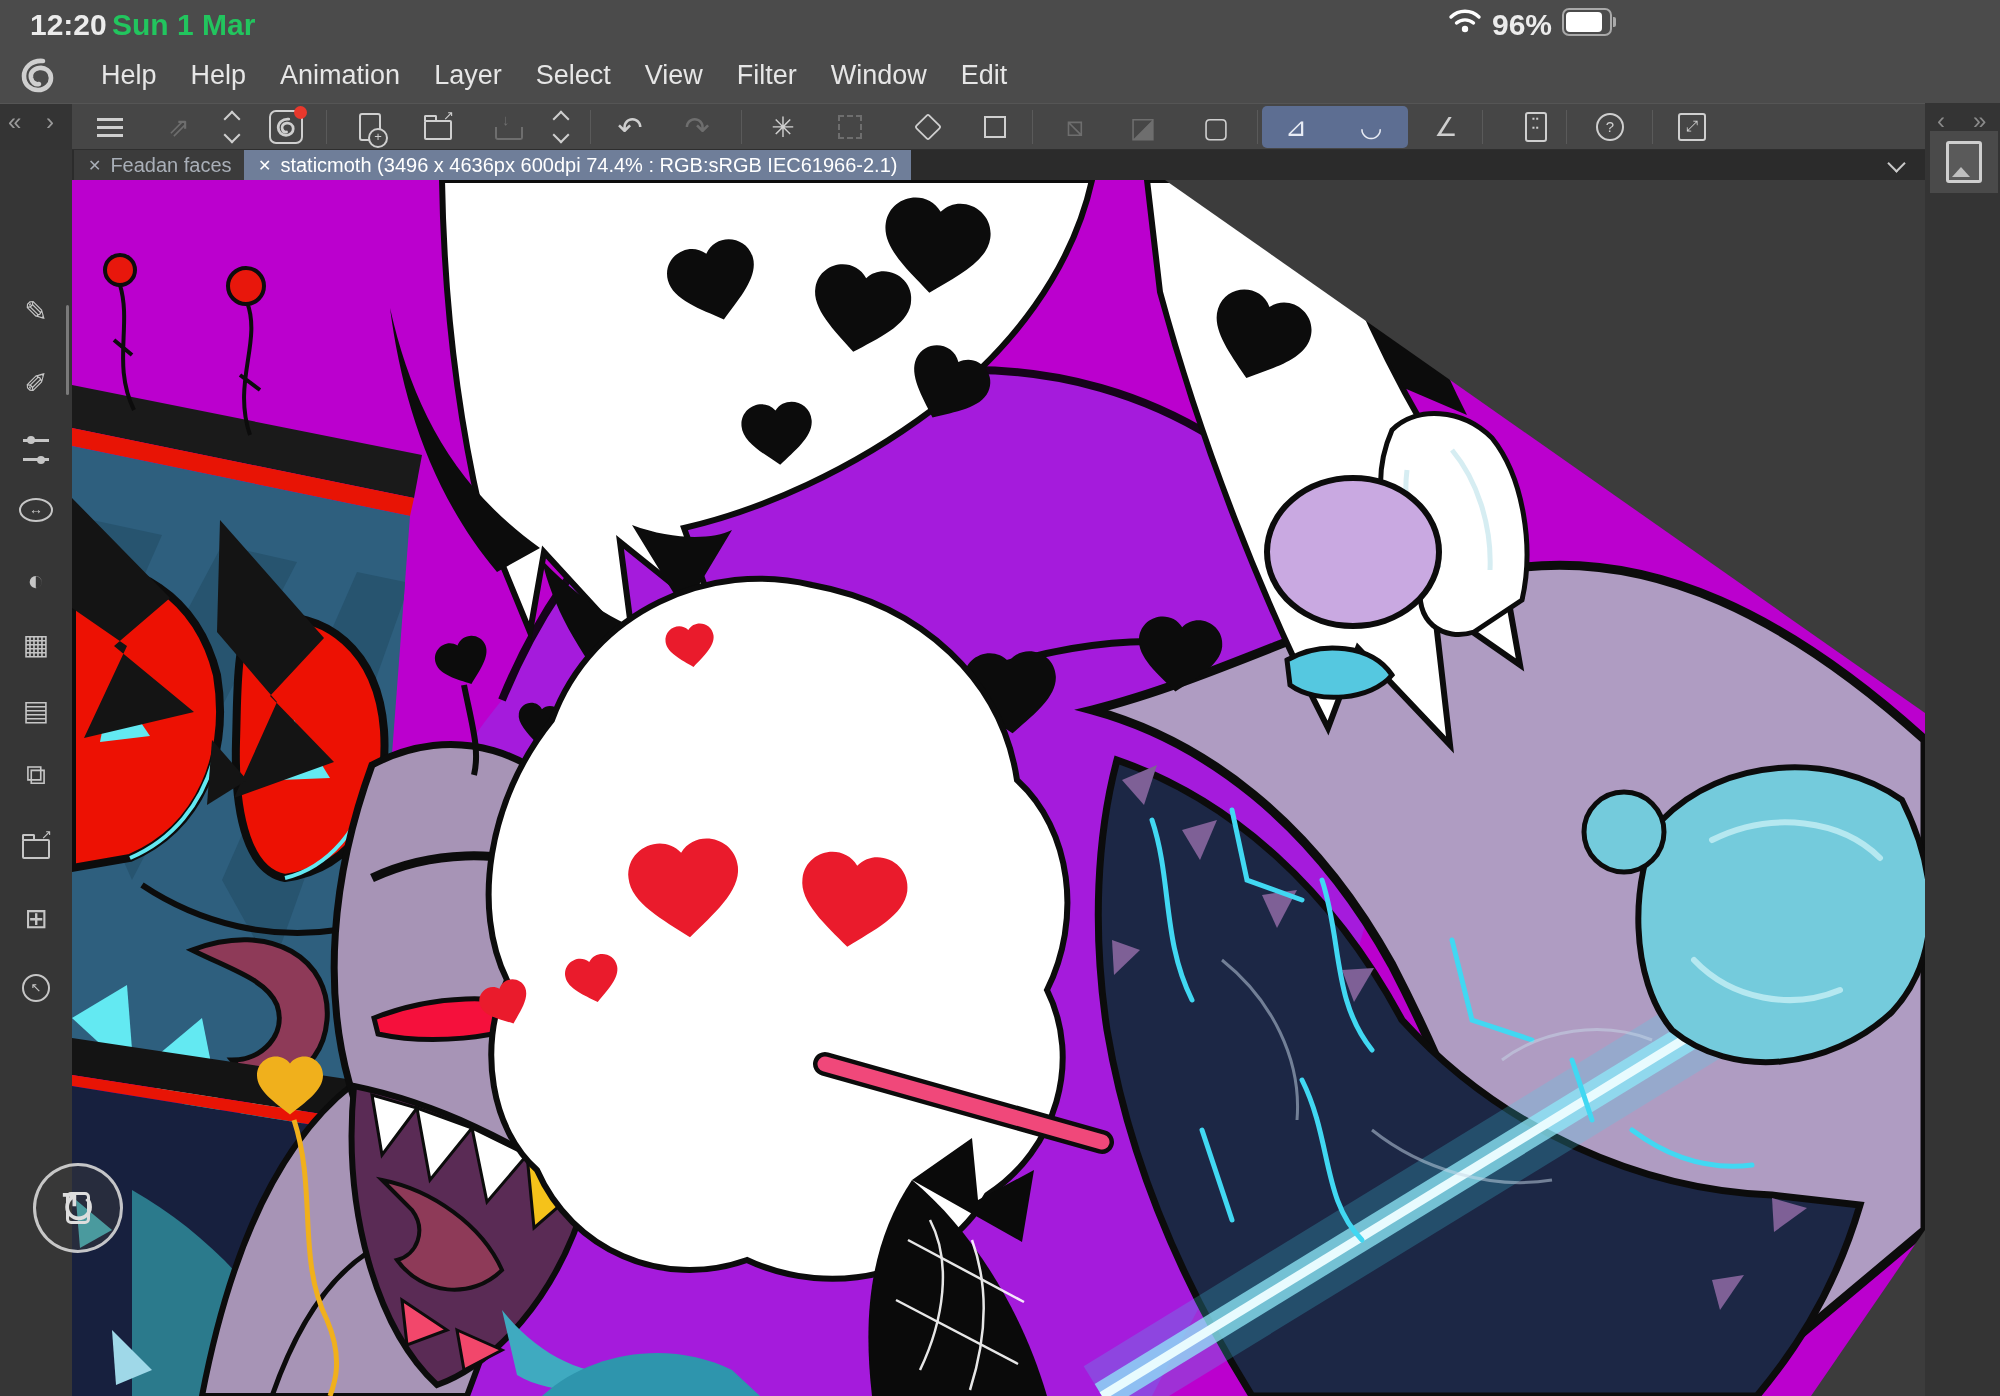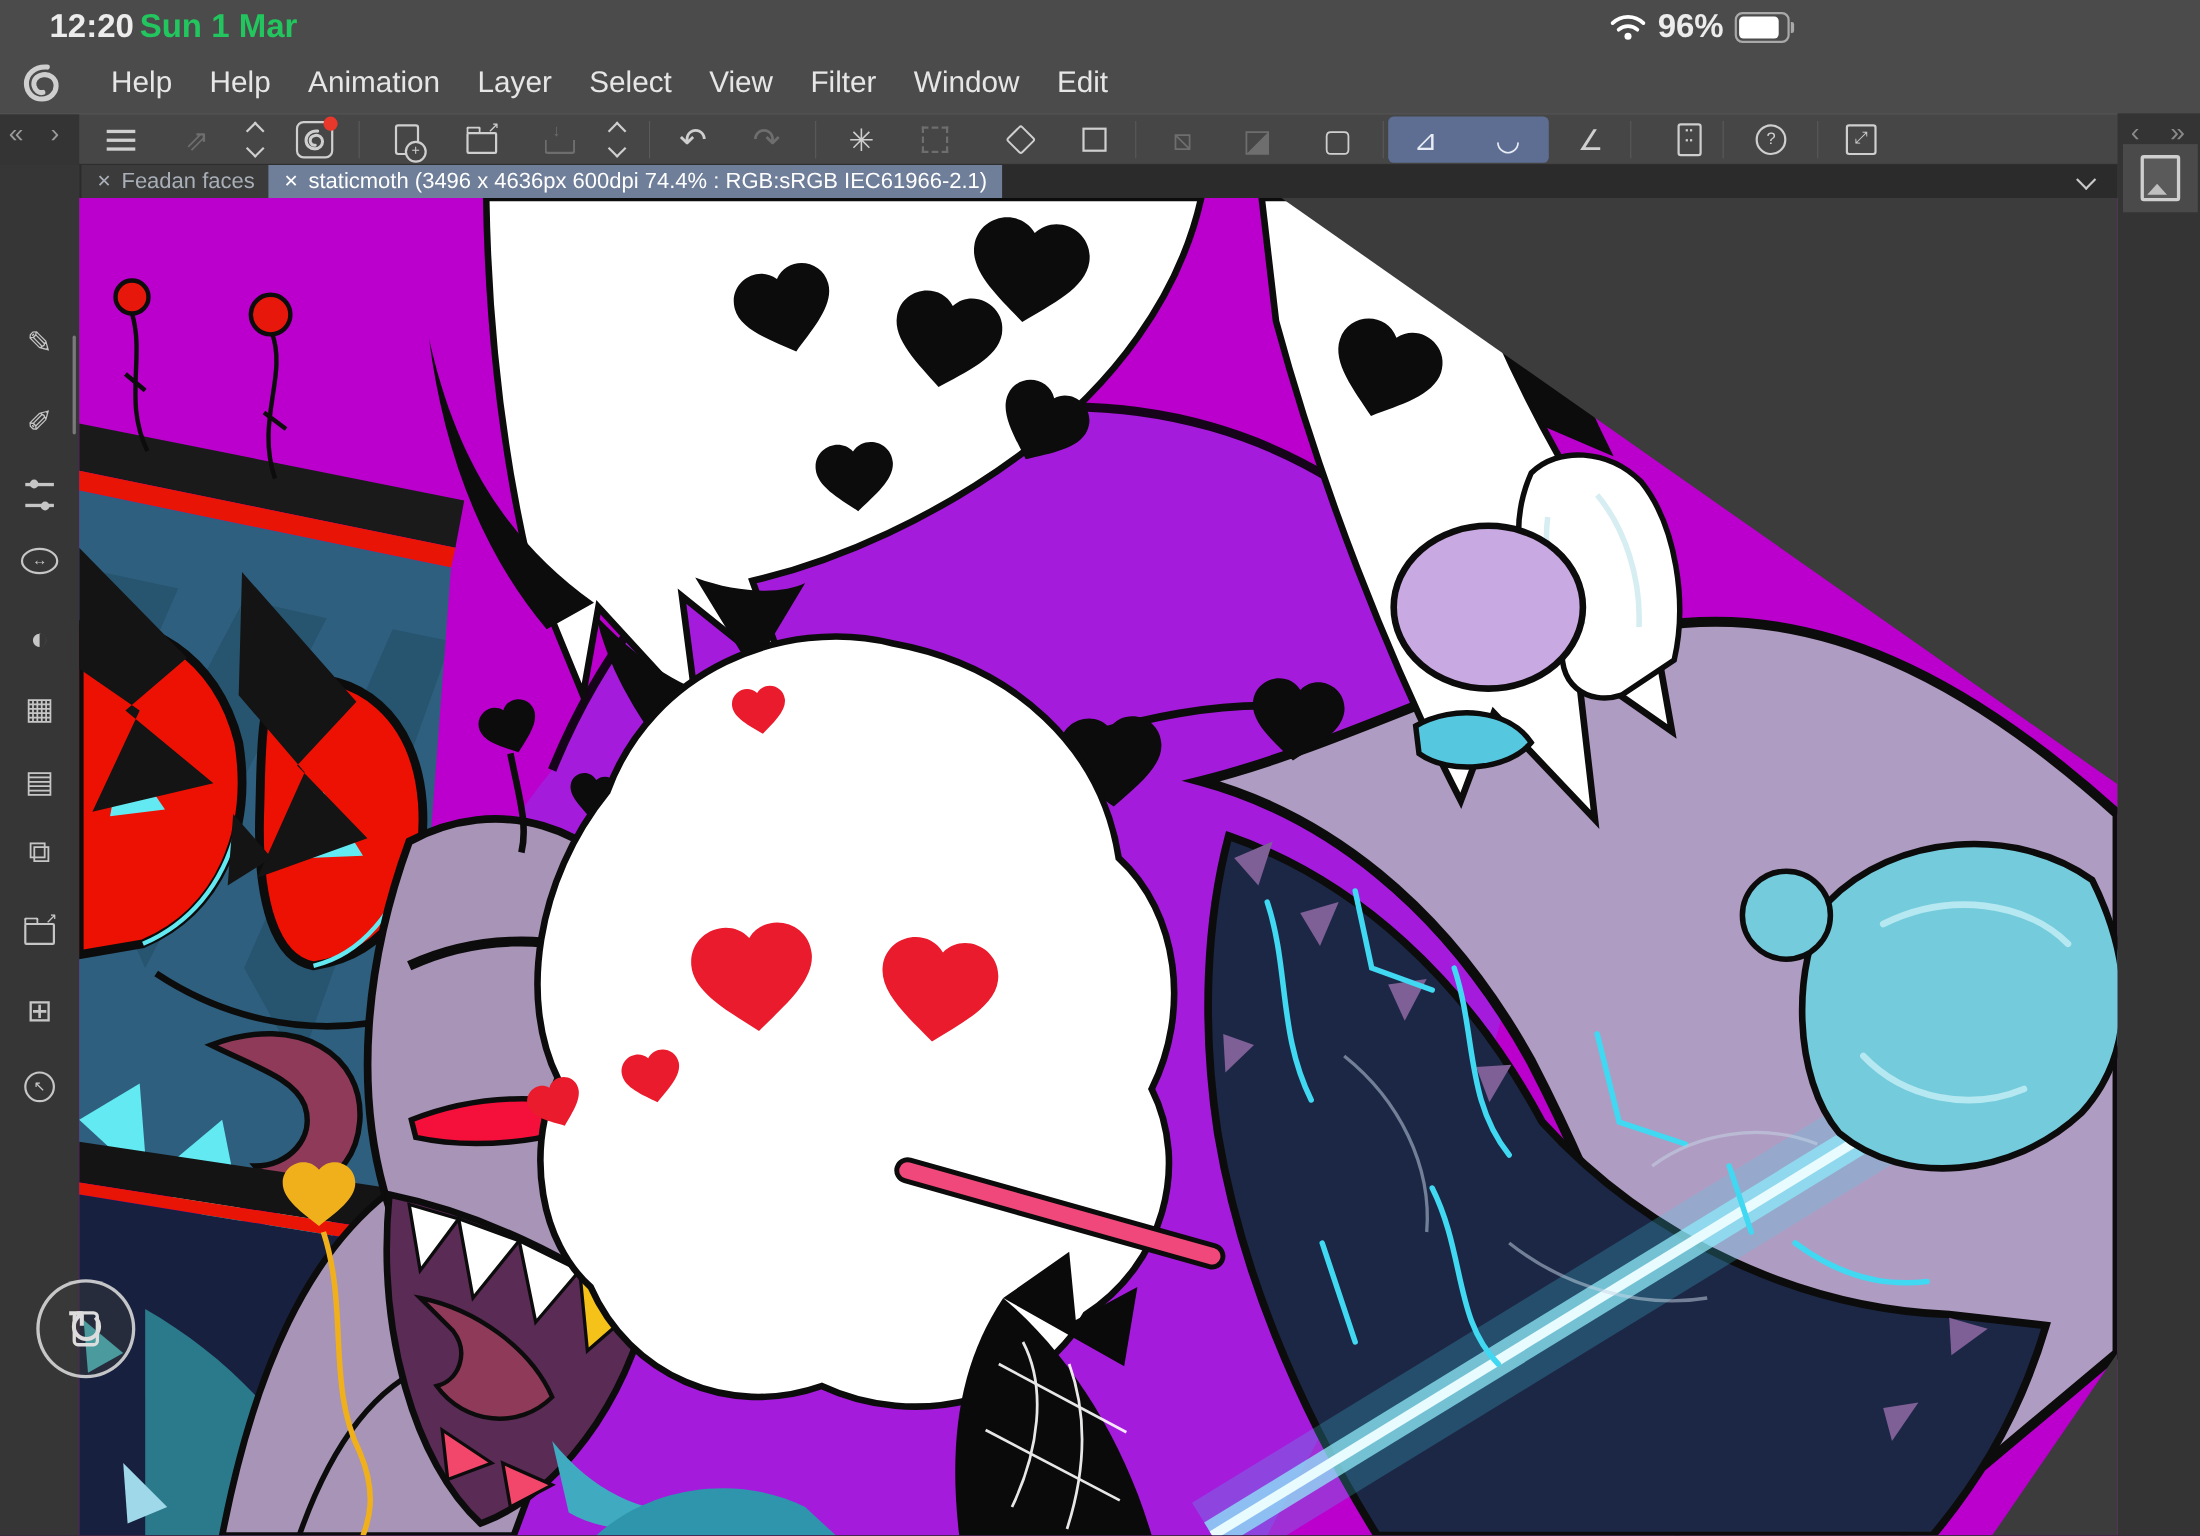--- a/index.html
+++ b/index.html
@@ -1,22 +1,22 @@
 <!DOCTYPE html>
 <html><head>
 <meta charset="utf-8">
 <style>
   html,body{margin:0;padding:0;background:#222;}
   #app{position:relative;width:2000px;height:1396px;background:#4B4B4B;overflow:hidden;
        font-family:"Liberation Sans","DejaVu Sans",sans-serif;color:#ECECEC;}
   
-  #statusbar{position:absolute;left:15px;top:0;width:1638px;height:48px;}
+  #statusbar{position:absolute;left:0;top:0;width:1638px;height:48px;}
   .st-time{position:absolute;left:30px;top:8px;font-size:30px;font-weight:700;}
   .st-date{position:absolute;left:112px;top:8px;font-size:30px;font-weight:700;color:#22c55e;}
-  .st-right{position:absolute;right:26px;top:8px;display:flex;align-items:center;gap:10px;}
+  .st-right{position:absolute;right:26px;top:8px;display:flex;align-items:flex-start;gap:10px;}
   .st-batt-txt{font-size:30px;font-weight:600;}
   .batt{position:relative;width:46px;height:24px;border:2px solid #A9A9A9;border-radius:7px;}
   .batt .fill{position:absolute;left:2px;top:2px;bottom:2px;width:36px;background:#FFF;border-radius:4px;}
   .batt .nub{position:absolute;right:-6px;top:7px;width:3px;height:10px;background:#A9A9A9;border-radius:0 2px 2px 0;}
   
   #menubar{position:absolute;left:0;top:48px;width:2000px;height:55px;display:flex;align-items:center;}
   #menubar svg.logo{position:absolute;left:20px;top:9px;}
   #menulist{display:flex;margin-left:84px;}
   #menulist .mi{font-size:27px;color:#E6E6E6;padding:0 17px;line-height:55px;cursor:default;}
   

